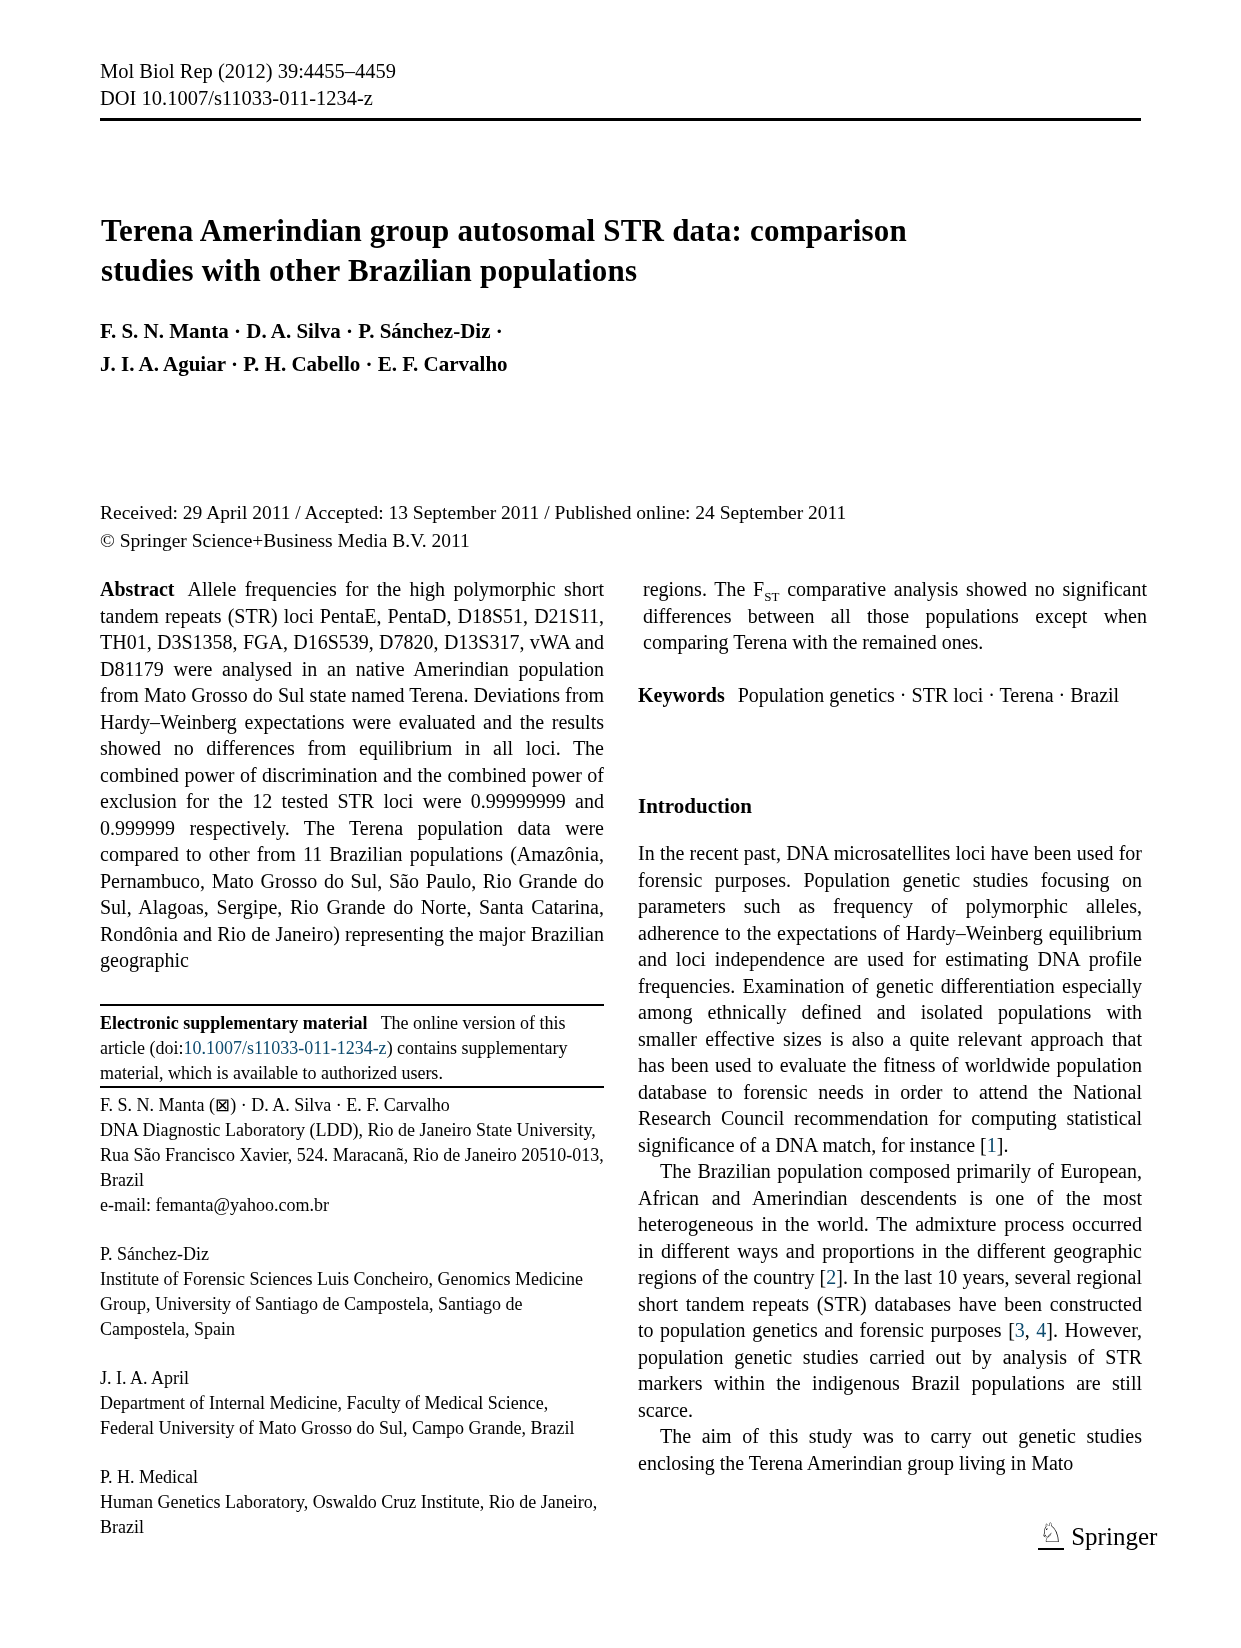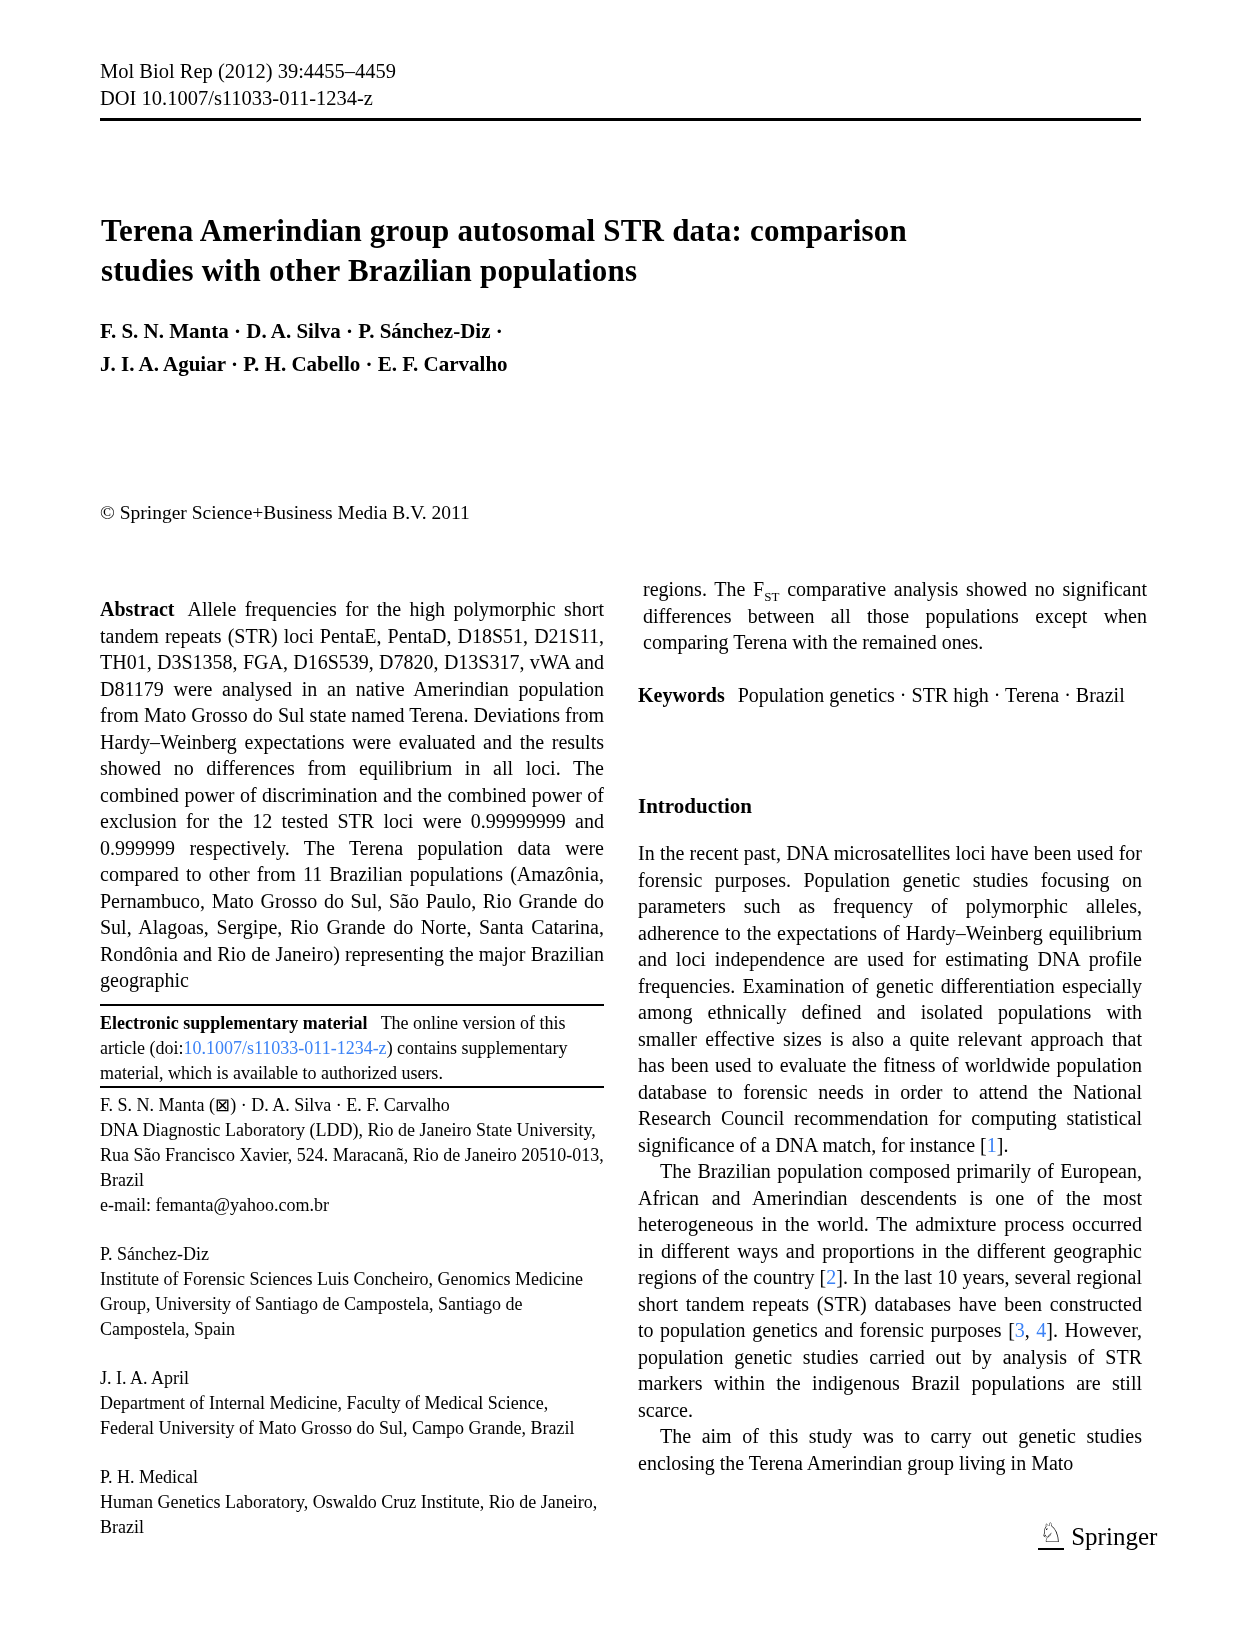--- a/index.html
+++ b/index.html
@@ -16,42 +16,42 @@
 
   
   .title { position:absolute; left:100px; top:210px; width:980px; font-size:31px; font-weight:700; line-height:40px; letter-spacing:0.2px; }
   .authors { position:absolute; left:100px; top:315px; font-size:21px; font-weight:700; line-height:33px; }
 
   
   .dates { position:absolute; left:100px; top:499px; font-size:19.5px; line-height:27.5px; }
 
   
   .body-txt { font-size:20px; line-height:26.5px; text-align:justify; }
-  .abs-left  { position:absolute; left:100px; top:576px; width:504px;margin-top:20px; }
+  .abs-left  { position:absolute; left:100px; top:576px; width:504px; }
   .abs-right { position:absolute; left:643px; top:576px; width:504px; }
   .keywords  { position:absolute; left:638px; top:682px; width:504px; font-size:20px; line-height:26.5px; text-align:left; }
   .intro-heading { position:absolute; left:638px; top:794px; font-size:21px; font-weight:700; }
   .intro-body { position:absolute; left:638px; top:840px; width:504px; }
   .intro-body p { margin:0; }
   .intro-body p.indent { text-indent:22px; }
   .b { font-weight:700; }
   .label-gap { display:inline-block; width:13px; }
   sub { font-size:0.65em; line-height:0; }
 
   
   .rule-thin { position:absolute; left:100px; width:504px; height:2px; background:#000; }
   .rule-esm   { top:1004px; }
   .rule-affil { top:1086px; }
   .esm    { position:absolute; left:100px; top:1011px; width:504px; font-size:18px; line-height:25px; }
   .affils { position:absolute; left:100px; top:1093px; width:504px; font-size:18px; line-height:25px; }
   .affil-block { margin:0 0 24px 0; }
   .affil-block div { margin:0; }
 
   
-  .link { color:#3b82f6; }
+  .link { color:#0c4a6e; }
 
   
   .logo { position:absolute; left:1038px; top:1520px; display:flex; align-items:flex-end; gap:7px; }
   .knight { font-size:27px; line-height:1; border-bottom:2.5px solid #000; padding:0 1px 1px 1px; }
   .pubname { font-size:25px; line-height:1.1; }
 </style>
 </head>
 <body>
 
 <div class="page">
@@ -66,33 +66,34 @@
     <span>Terena Amerindian group autosomal STR data: comparison</span><br>
     <span>studies with other Brazilian populations</span>
   </h1>
 
   <div class="authors">
     <div>F. S. N. Manta · D. A. Silva · P. Sánchez-Diz ·</div>
     <div>J. I. A. Aguiar · P. H. Cabello · E. F. Carvalho</div>
   </div>
 
   <div class="dates">
+    <div>Received: 29 April 2011 / Accepted: 13 September 2011 / Published online: 24 September 2011</div>
     <div>© Springer Science+Business Media B.V. 2011</div>
   </div>
 
   <div class="abs-left body-txt">
     <span class="b">Abstract</span><span class="label-gap"></span><span>Allele frequencies for the high polymorphic short tandem repeats (STR) loci PentaE, PentaD, D18S51, D21S11, TH01, D3S1358, FGA, D16S539, D7820, D13S317, vWA and D81179 were analysed in an native Amerindian population from Mato Grosso do Sul state named Terena. Deviations from Hardy–Weinberg expectations were evaluated and the results showed no differences from equilibrium in all loci. The combined power of discrimination and the combined power of exclusion for the 12 tested STR loci were 0.99999999 and 0.999999 respectively. The Terena population data were compared to other from 11 Brazilian populations (Amazônia, Pernambuco, Mato Grosso do Sul, São Paulo, Rio Grande do Sul, Alagoas, Sergipe, Rio Grande do Norte, Santa Catarina, Rondônia and Rio de Janeiro) representing the major Brazilian geographic</span>
   </div>
 
   <div class="abs-right body-txt">
     <span>regions. The F</span><sub>ST</sub><span> comparative analysis showed no significant differences between all those populations except when comparing Terena with the remained ones.</span>
   </div>
 
   <div class="keywords">
-    <span class="b">Keywords</span><span class="label-gap"></span><span>Population genetics · STR high · Terena · Brazil</span>
+    <span class="b">Keywords</span><span class="label-gap"></span><span>Population genetics · STR loci · Terena · Brazil</span>
   </div>
 
   <div class="intro-heading">Introduction</div>
 
   <div class="intro-body body-txt">
     <p><span>In the recent past, DNA microsatellites loci have been used for forensic purposes. Population genetic studies focusing on parameters such as frequency of polymorphic alleles, adherence to the expectations of Hardy–Weinberg equilibrium and loci independence are used for estimating DNA profile frequencies. Examination of genetic differentiation especially among ethnically defined and isolated populations with smaller effective sizes is also a quite relevant approach that has been used to evaluate the fitness of worldwide population database to forensic needs in order to attend the National Research Council recommendation for computing statistical significance of a DNA match, for instance [</span><span class="link">1</span><span>].</span></p>
     <p class="indent"><span>The Brazilian population composed primarily of European, African and Amerindian descendents is one of the most heterogeneous in the world. The admixture process occurred in different ways and proportions in the different geographic regions of the country [</span><span class="link">2</span><span>]. In the last 10 years, several regional short tandem repeats (STR) databases have been constructed to population genetics and forensic purposes [</span><span class="link">3</span><span>, </span><span class="link">4</span><span>]. However, population genetic studies carried out by analysis of STR markers within the indigenous Brazil populations are still scarce.</span></p>
     <p class="indent">The aim of this study was to carry out genetic studies enclosing the Terena Amerindian group living in Mato</p>
   </div>
 

